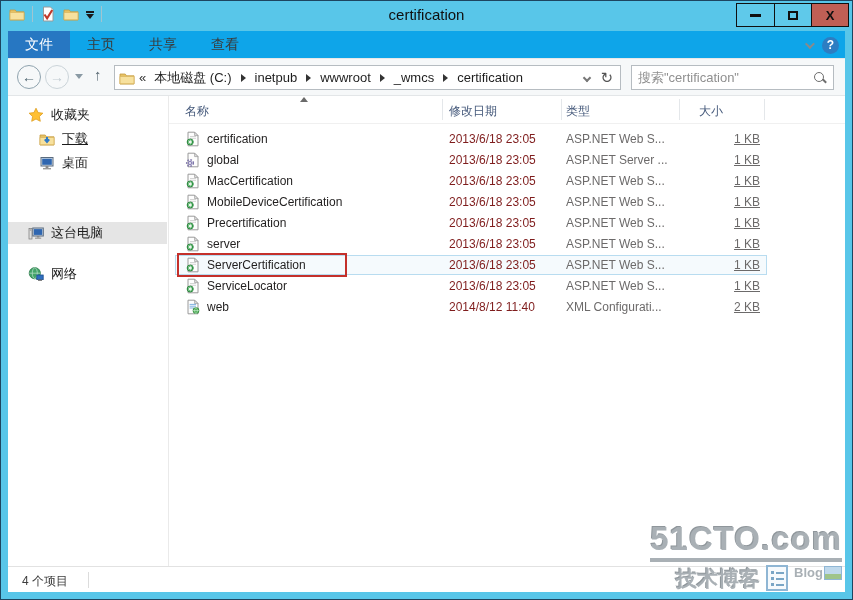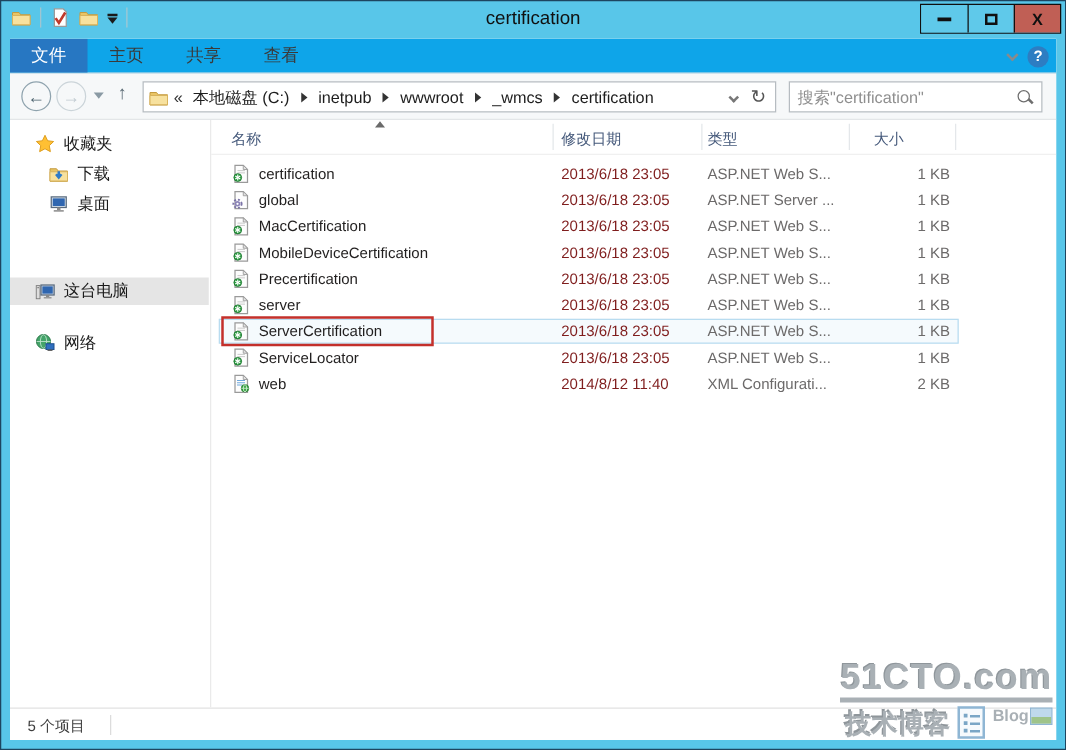--- a/index.html
+++ b/index.html
@@ -70,32 +70,32 @@
   .hcol { position:absolute; top:7px; cursor:pointer; }
   .hsep { position:absolute; top:3px; bottom:3px; width:1px; background:#E4E7EA; }
   .sort-arrow { position:absolute; top:1px; width:0; height:0; border-left:4px solid transparent; border-right:4px solid transparent; border-bottom:5px solid #6A6A6A; }
   .rows { position:absolute; left:0; right:0; top:33px; }
   .frow { position:relative; height:21px; font-size:12px; cursor:pointer; }
   .fcell { position:absolute; top:3px; white-space:nowrap; }
   .ficon { position:absolute; left:16px; top:2px; width:16px; height:16px; }
   .c-name { left:38px; color:#211F1F; }
   .c-date { left:280px; color:#7f1d1d; }
   .c-type { left:397px; color:#6C6A6A; }
-  .c-size { left:510px; width:85px; text-align:right; padding-right:4px; color:#6C6A6A; }
+  .c-size { left:510px; width:85px; text-align:right; padding-right:4px; color:#6C6A6A;text-decoration:underline; }
   .row-sel { position:absolute; left:6px; top:0; width:592px; height:20px; border:1px solid #B8DCF0; background:rgba(208,233,248,.22); }
   .red-box { position:absolute; left:8px; top:-2px; width:170px; height:24px; border:2px solid #C4302B; z-index:4; pointer-events:none; }
 
   
   .statusbar { position:absolute; left:0; right:0; bottom:0; height:26px; background:#fff; border-top:1px solid #E2E2E2; }
   .status-text { position:absolute; left:14px; top:6px; font-size:12px; color:#3E3E3E; }
   .status-sep { position:absolute; left:80px; top:5px; width:1px; height:16px; background:#DCDCDC; }
 
   
   .watermark { position:absolute; right:10px; bottom:6px; text-align:right; pointer-events:none; z-index:9; }
-  .wm1 { font-size:29px; font-weight:bold; color:#A9B0B5; letter-spacing:1px; text-shadow:1px 1px 0 #fff,-1px -1px 0 #8F969B; border-bottom:4px solid #A9B0B5; display:inline-block; line-height:1.05; padding-bottom:1px; }
+  .wm1 { font-size:33px; font-weight:bold; color:#A9B0B5; letter-spacing:1px; text-shadow:1px 1px 0 #fff,-1px -1px 0 #8F969B; border-bottom:4px solid #A9B0B5; display:inline-block; line-height:1.05; padding-bottom:1px; }
   .wm-row { display:flex; align-items:flex-start; justify-content:flex-end; gap:6px; margin-top:3px; }
   .wm2 { font-size:21px; font-weight:bold; color:#A9B0B5; text-shadow:1px 1px 0 #fff,-1px -1px 0 #8F969B; }
   .wm-listicon { width:22px; height:26px; border:2px solid #8FB6D4; background:#F6FAFD; position:relative; }
   .wm-listicon::before { content:""; position:absolute; left:3px; top:4px; width:3px; height:3px; background:#7AA6C6; box-shadow:0 6px 0 #7AA6C6,0 12px 0 #7AA6C6; }
   .wm-listicon::after { content:""; position:absolute; left:8px; top:5px; width:8px; height:1.6px; background:#7AA6C6; box-shadow:0 6px 0 #7AA6C6,0 12px 0 #7AA6C6; }
   .wm-blogcol { display:flex; flex-direction:row; align-items:center; gap:1px; }
   .wm3 { font-size:13px; font-weight:bold; color:#A9B0B5; text-shadow:1px 1px 0 #fff; }
   .wm-imgicon { width:18px; height:14px; border:1.5px solid #8FB6D4; background:linear-gradient(#BFD9EC 55%, #9FC48A 55%); }
 </style>
 </head>
@@ -186,21 +186,21 @@
     </div>
 
     <div class="main">
       <div class="sidebar" id="sidebar">
           <div class="side-item lvl0" style="top: 8px;">
             <span class="sicon"><svg width="16" height="16" viewBox="0 0 16 16" xmlns="http://www.w3.org/2000/svg">
                 <path d="M8 1.2l2.1 4.4 4.8.6-3.5 3.3.9 4.8L8 12l-4.3 2.3.9-4.8L1.1 6.2l4.8-.6z" fill="#FFC033" stroke="#DE9E1F" stroke-width="0.8"></path>
               </svg></span>
             <span>收藏夹</span>
           </div>
-          <div class="side-item lvl1" style="top: 32px;">
+          <div class="side-item lvl1" style="top: 32px; text-decoration: underline;">
             <span class="sicon"><svg width="16" height="16" viewBox="0 0 16 16" xmlns="http://www.w3.org/2000/svg">
                 <path d="M1 4h5.2l1.4 1.8H15v8.2H1z" fill="#E9C465" stroke="#C49B3F" stroke-width="0.8"></path>
                 <path d="M1 6.4h14v7.4H1z" fill="#F7E19E" stroke="#D8B35C" stroke-width="0.8"></path>
                 <path d="M8 6v4.2M5.8 8.4L8 11l2.2-2.6" fill="none" stroke="#2F7BC8" stroke-width="2"></path>
               </svg></span>
             <span>下载</span>
           </div>
           <div class="side-item lvl1" style="top: 56px;">
             <span class="sicon"><svg width="16" height="16" viewBox="0 0 16 16" xmlns="http://www.w3.org/2000/svg">
                 <rect x="2" y="2.5" width="12" height="8.5" fill="#D7E2EC" stroke="#5A6B7E"></rect>
@@ -417,21 +417,21 @@
               <span class="fcell c-name">web</span>
               <span class="fcell c-date">2014/8/12 11:40</span>
               <span class="fcell c-type">XML Configurati...</span>
               <span class="fcell c-size">2 KB</span>
             </div>
           </div>
       </div>
     </div>
 
     <div class="statusbar">
-      <span class="status-text">5 个项目</span>
+      <span class="status-text">4 个项目</span>
       <span class="status-sep"></span>
     </div>
 
   </div>
 
   <div class="watermark">
     <div><span class="wm1">51CTO.com</span></div>
     <div class="wm-row">
       <span class="wm2">技术博客</span>
       <span class="wm-listicon"></span>

